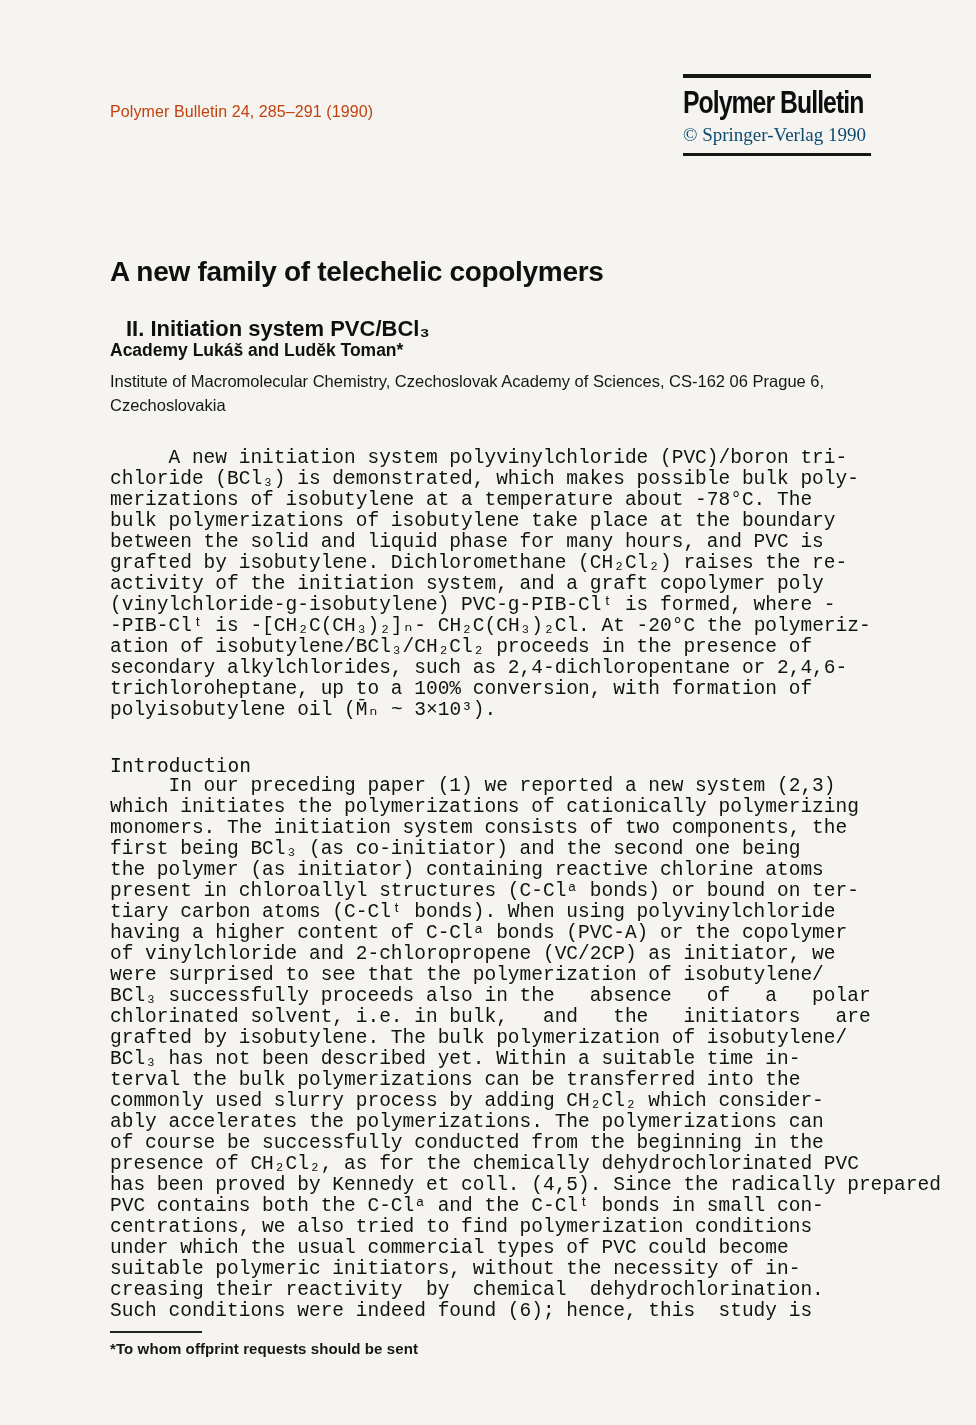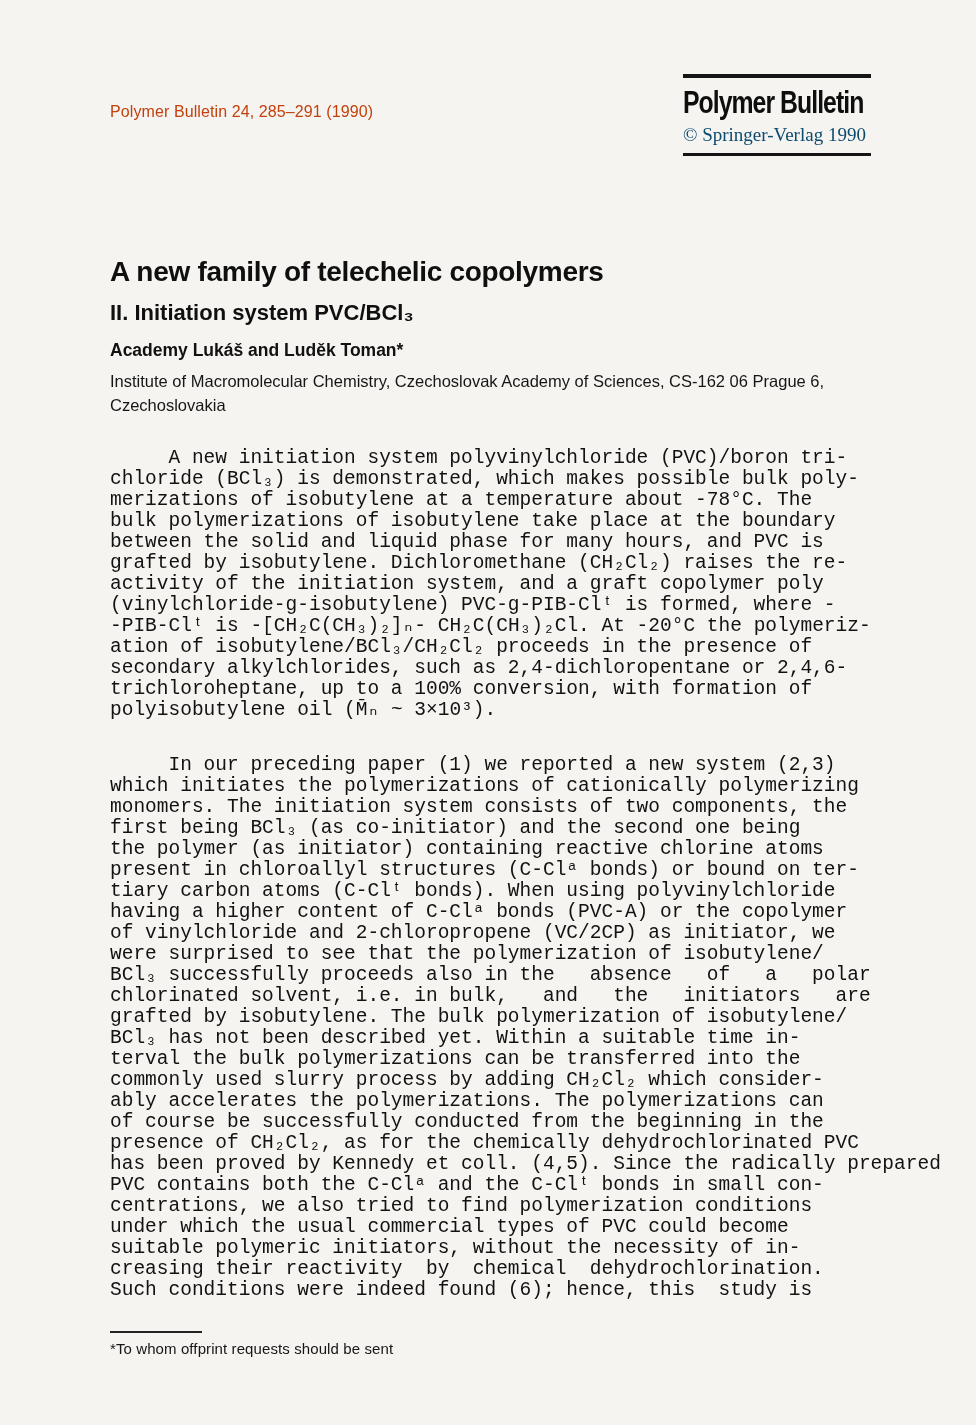--- a/index.html
+++ b/index.html
@@ -100,41 +100,41 @@
   .section-body { margin: 0; font-family: Liberation Mono, monospace; }
 
   #footnote-rule {
     left: 110px; top: 1331px;
     width: 92px; height: 2px;
     background: #222;
   }
   #footnote {
     left: 110px; top: 1340px;
     font-size: 15px;
-    font-weight: normal;
+    font-weight: bold;
     letter-spacing: 0.1px;
     color: #161616;
     text-align: right;
   }
 </style>
 </head>
 <body>
 
 <div id="citation" class="abs sans">Polymer Bulletin 24, 285–291 (1990)</div>
 
 <div id="logo-block" class="abs">
   <div id="logo-rule-top"></div>
   <div id="logo-text" class="sans">Polymer Bulletin</div>
   <div id="copyright" class="serif">© Springer-Verlag 1990</div>
   <div id="logo-rule-bottom"></div>
 </div>
 
 <h1 id="paper-title" class="abs sans" style="margin:0">A new family of telechelic copolymers</h1>
 
-<h2 id="paper-subtitle" class="abs sans" style="margin:0">II. Initiation system PVC/BCl₃</h2>
+<h2 id="paper-subtitle" class="abs sans" style="margin:16px">II. Initiation system PVC/BCl₃</h2>
 
 <div id="authors" class="abs sans">Academy Lukáš and Luděk Toman*</div>
 
 <div id="affiliation" class="abs sans" style="white-space:pre">Institute of Macromolecular Chemistry, Czechoslovak Academy of Sciences, CS-162 06 Prague 6,
 Czechoslovakia</div>
 
 <div id="summary-section" class="abs">
   <pre class="section-body body-text mono">     A new initiation system polyvinylchloride (PVC)/boron tri-
 chloride (BCl₃) is demonstrated, which makes possible bulk poly-
 merizations of isobutylene at a temperature about -78°C. The
@@ -144,20 +144,21 @@
 activity of the initiation system, and a graft copolymer poly
 (vinylchloride-g-isobutylene) PVC-g-PIB-Clᵗ is formed, where -
 -PIB-Clᵗ is -[CH₂C(CH₃)₂]ₙ- CH₂C(CH₃)₂Cl. At -20°C the polymeriz-
 ation of isobutylene/BCl₃/CH₂Cl₂ proceeds in the presence of
 secondary alkylchlorides, such as 2,4-dichloropentane or 2,4,6-
 trichloroheptane, up to a 100% conversion, with formation of
 polyisobutylene oil (M̄ₙ ~ 3×10³).</pre>
 </div>
 
 <div id="introduction-section" class="abs">
+  <div class="section-heading mono">Introduction</div>
   <pre class="section-body body-text mono">     In our preceding paper (1) we reported a new system (2,3)
 which initiates the polymerizations of cationically polymerizing
 monomers. The initiation system consists of two components, the
 first being BCl₃ (as co-initiator) and the second one being
 the polymer (as initiator) containing reactive chlorine atoms
 present in chloroallyl structures (C-Clᵃ bonds) or bound on ter-
 tiary carbon atoms (C-Clᵗ bonds). When using polyvinylchloride
 having a higher content of C-Clᵃ bonds (PVC-A) or the copolymer
 of vinylchloride and 2-chloropropene (VC/2CP) as initiator, we
 were surprised to see that the polymerization of isobutylene/

